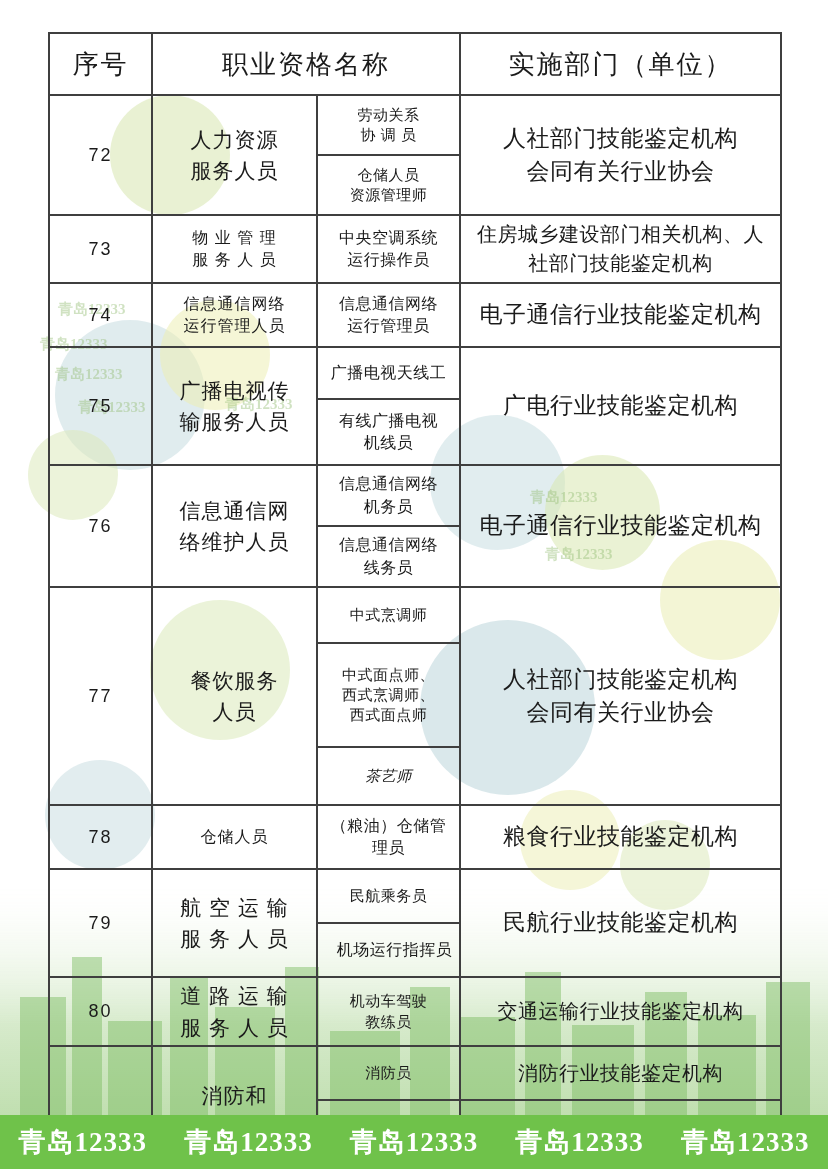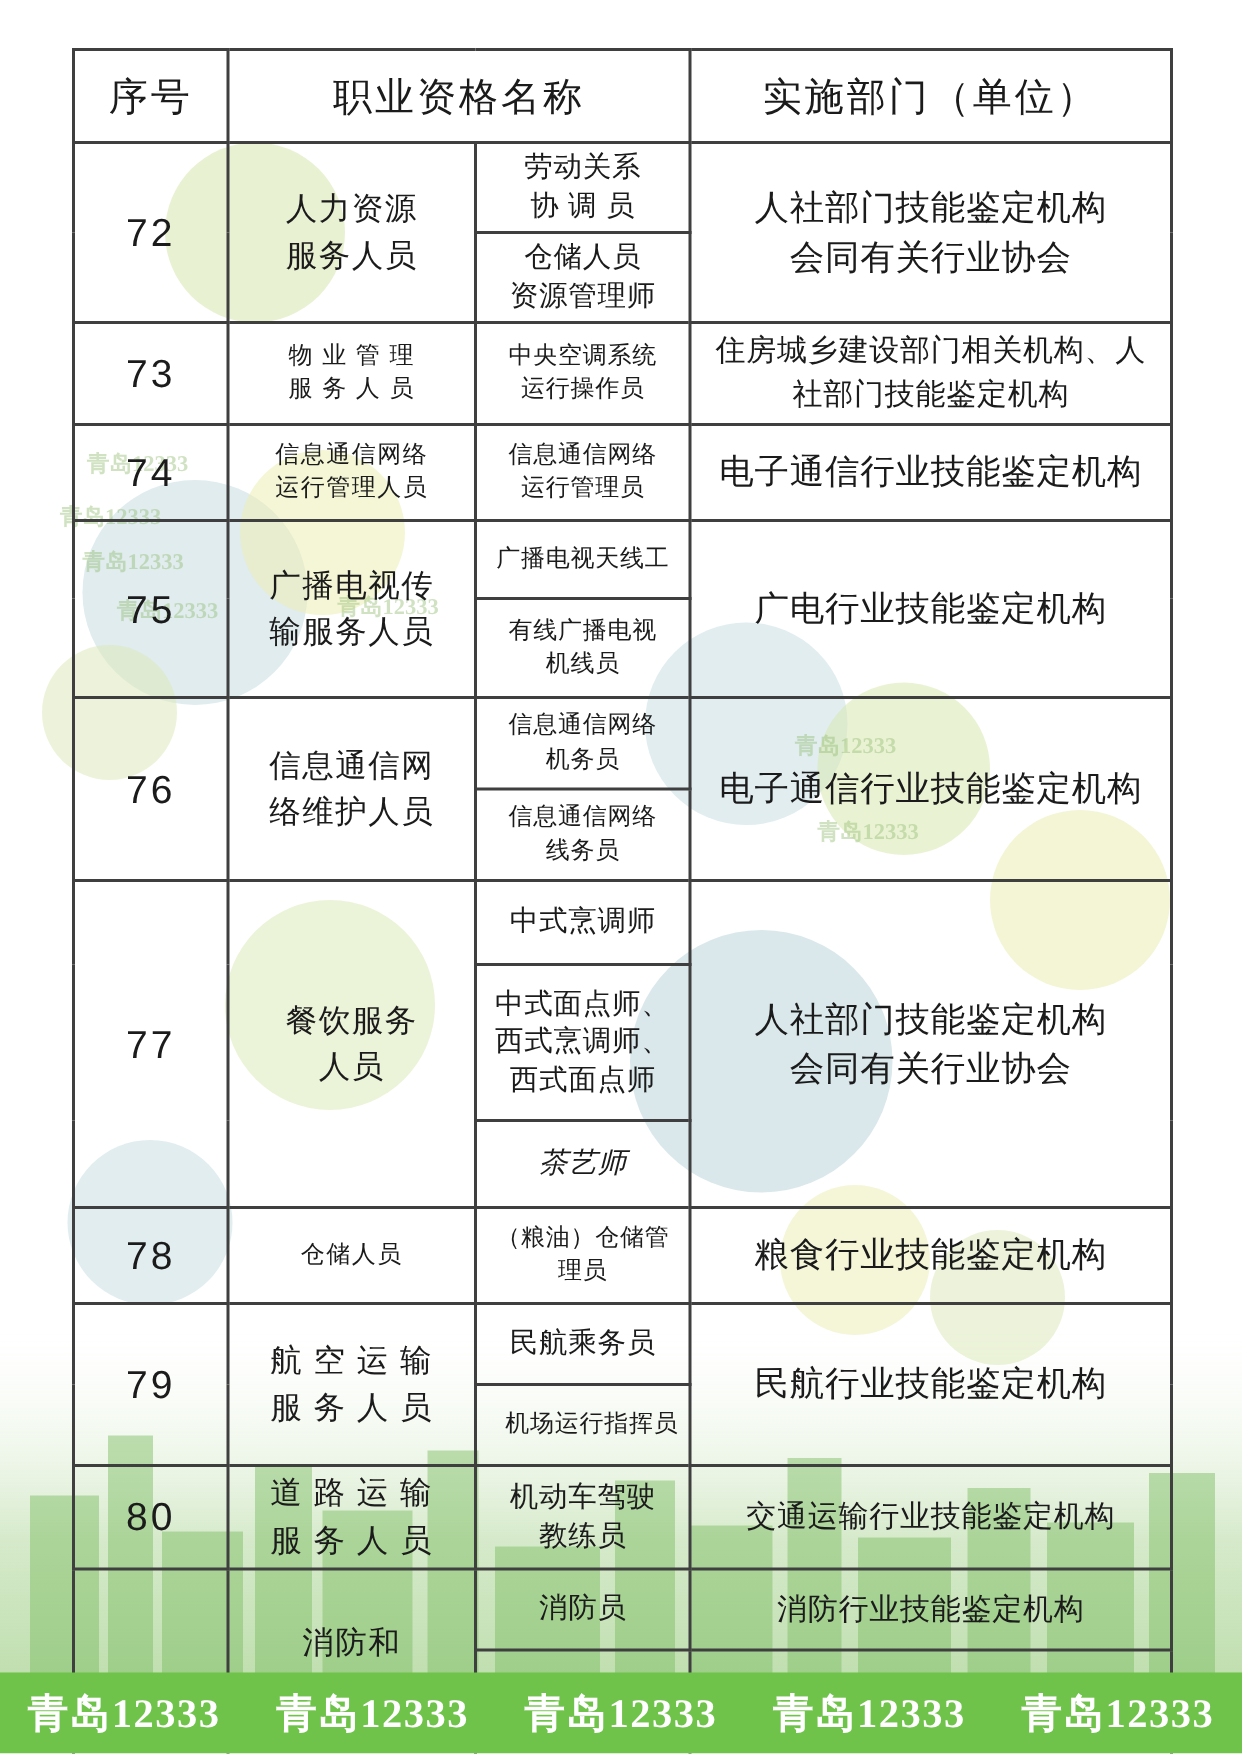--- a/index.html
+++ b/index.html
@@ -86,31 +86,31 @@
   .col-name { width: 165px; }
   .col-sub  { width: 143px; }
   .col-dept { width: 321px; }
 
   thead td {
     height: 56px;
     font-size: 26px;
     letter-spacing: 2px;
   }
   .no-cell {
-    font-size: 26px;
+    font-size: 18px;
     letter-spacing: 2px;
     margin-top: 10px;
   }
   .name-cell {
     font-size: 21px;
     line-height: 1.5;
     letter-spacing: 1px;
   }
   .sub-cell {
-    font-size: 19px;
+    font-size: 15px;
     line-height: 1.35;
     letter-spacing: .5px;
   }
   .dept-cell {
     font-size: 23px;
     line-height: 1.45;
     letter-spacing: .5px;
   }
   .sub-cell.small, .name-cell.small {
     font-size: 16px;

